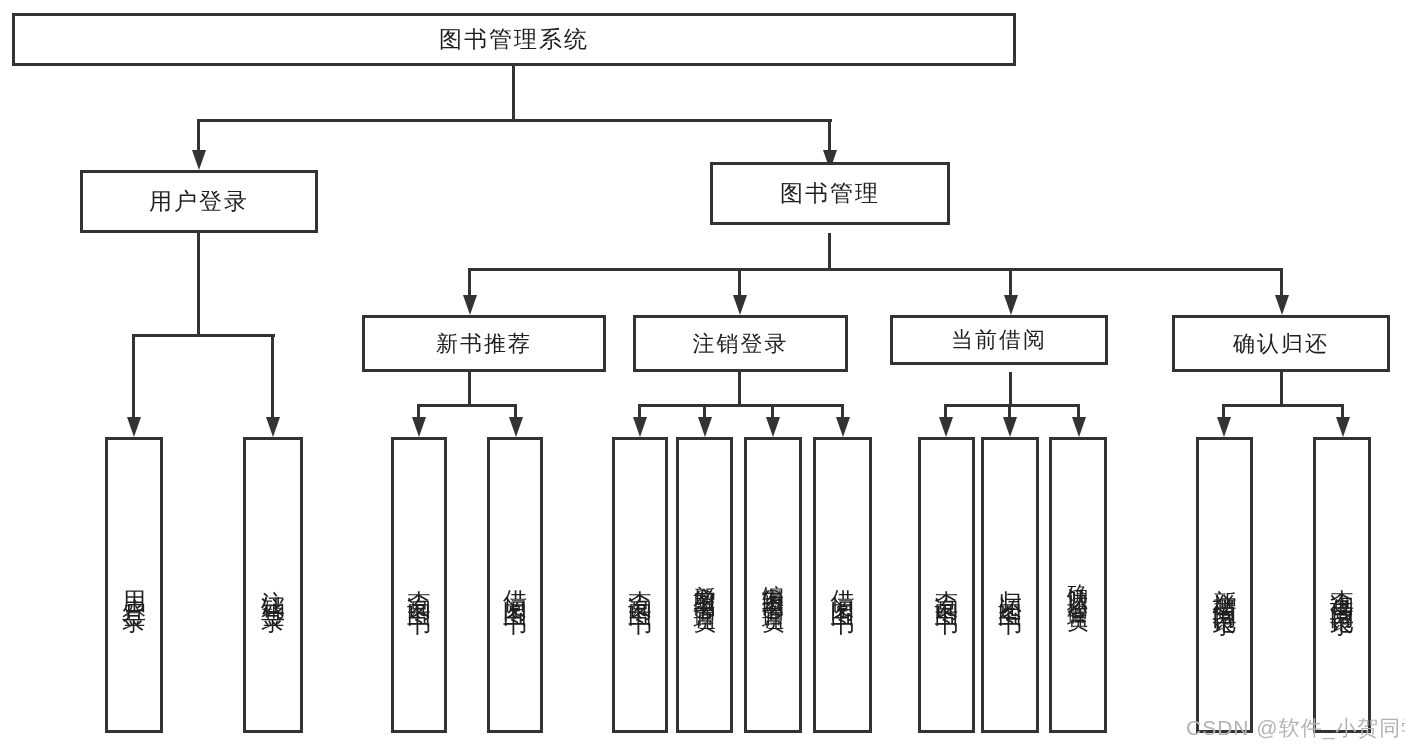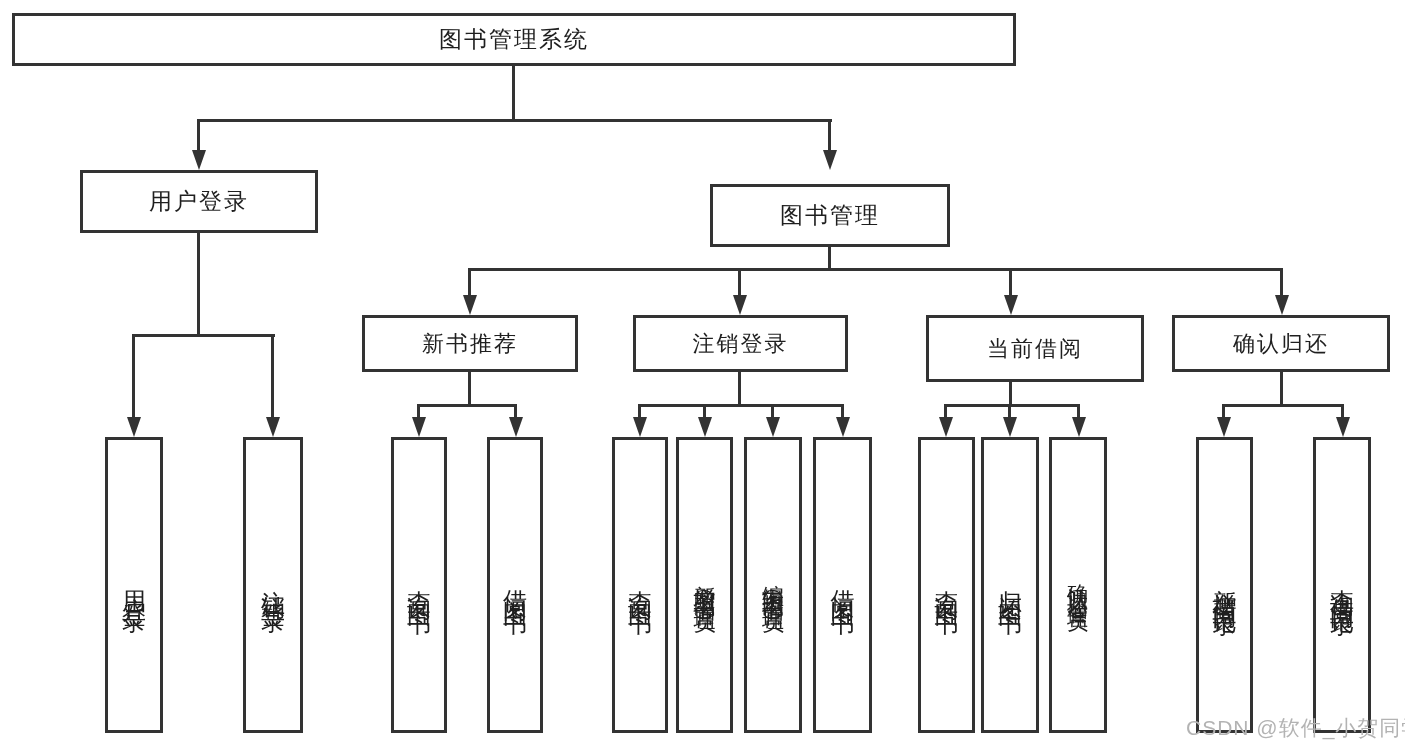--- a/index.html
+++ b/index.html
@@ -82,21 +82,21 @@
   <div class="v" style="left:512px; top:66px; height:56px;"></div>
   <div class="h" style="left:197px; top:119px; width:635px;"></div>
   <div class="v" style="left:197px; top:119px; height:35px;"></div>
   <div class="ah" style="left:192px; top:150px;"></div>
   <div class="v" style="left:828px; top:119px; height:35px;"></div>
   <div class="ah" style="left:823px; top:150px;"></div>
 
   <div class="box" style="left:80px; top:170px; width:238px; height:63px;">
     <span>用户登录</span>
   </div>
-  <div class="box" style="left:710px; top:184px; width:240px; height:63px;">
+  <div class="box" style="left:710px; top:162px; width:240px; height:63px;">
     <span>图书管理</span>
   </div>
 
   <div class="v" style="left:197px; top:233px; height:103px;"></div>
   <div class="h" style="left:132px; top:334px; width:143px;"></div>
   <div class="v" style="left:132px; top:334px; height:86px;"></div>
   <div class="ah" style="left:127px; top:417px;"></div>
   <div class="v" style="left:271px; top:334px; height:86px;"></div>
   <div class="ah" style="left:266px; top:417px;"></div>
 
@@ -104,27 +104,27 @@
   <div class="h" style="left:468px; top:268px; width:815px;"></div>
   <div class="v" style="left:468px; top:268px; height:30px;"></div>
   <div class="ah" style="left:463px; top:295px;"></div>
   <div class="v" style="left:738px; top:268px; height:30px;"></div>
   <div class="ah" style="left:733px; top:295px;"></div>
   <div class="v" style="left:1009px; top:268px; height:30px;"></div>
   <div class="ah" style="left:1004px; top:295px;"></div>
   <div class="v" style="left:1280px; top:268px; height:30px;"></div>
   <div class="ah" style="left:1275px; top:295px;"></div>
 
-  <div class="box" style="left:362px; top:315px; width:216px; height:57px; font-size:22px;">
+  <div class="box" style="left:362px; top:315px; width:244px; height:57px; font-size:22px;">
     <span>新书推荐</span>
   </div>
   <div class="box" style="left:633px; top:315px; width:215px; height:57px; font-size:22px;">
     <span>注销登录</span>
   </div>
-  <div class="box" style="left:926px; top:315px; width:218px; height:67px; font-size:22px;">
+  <div class="box" style="left:890px; top:315px; width:218px; height:50px; font-size:22px;">
     <span>当前借阅</span>
   </div>
   <div class="box" style="left:1172px; top:315px; width:218px; height:57px; font-size:22px;">
     <span>确认归还</span>
   </div>
 
   <div class="v" style="left:468px; top:372px; height:35px;"></div>
   <div class="h" style="left:417px; top:404px; width:100px;"></div>
   <div class="v" style="left:417px; top:404px; height:16px;"></div>
   <div class="ah" style="left:412px; top:417px;"></div>

